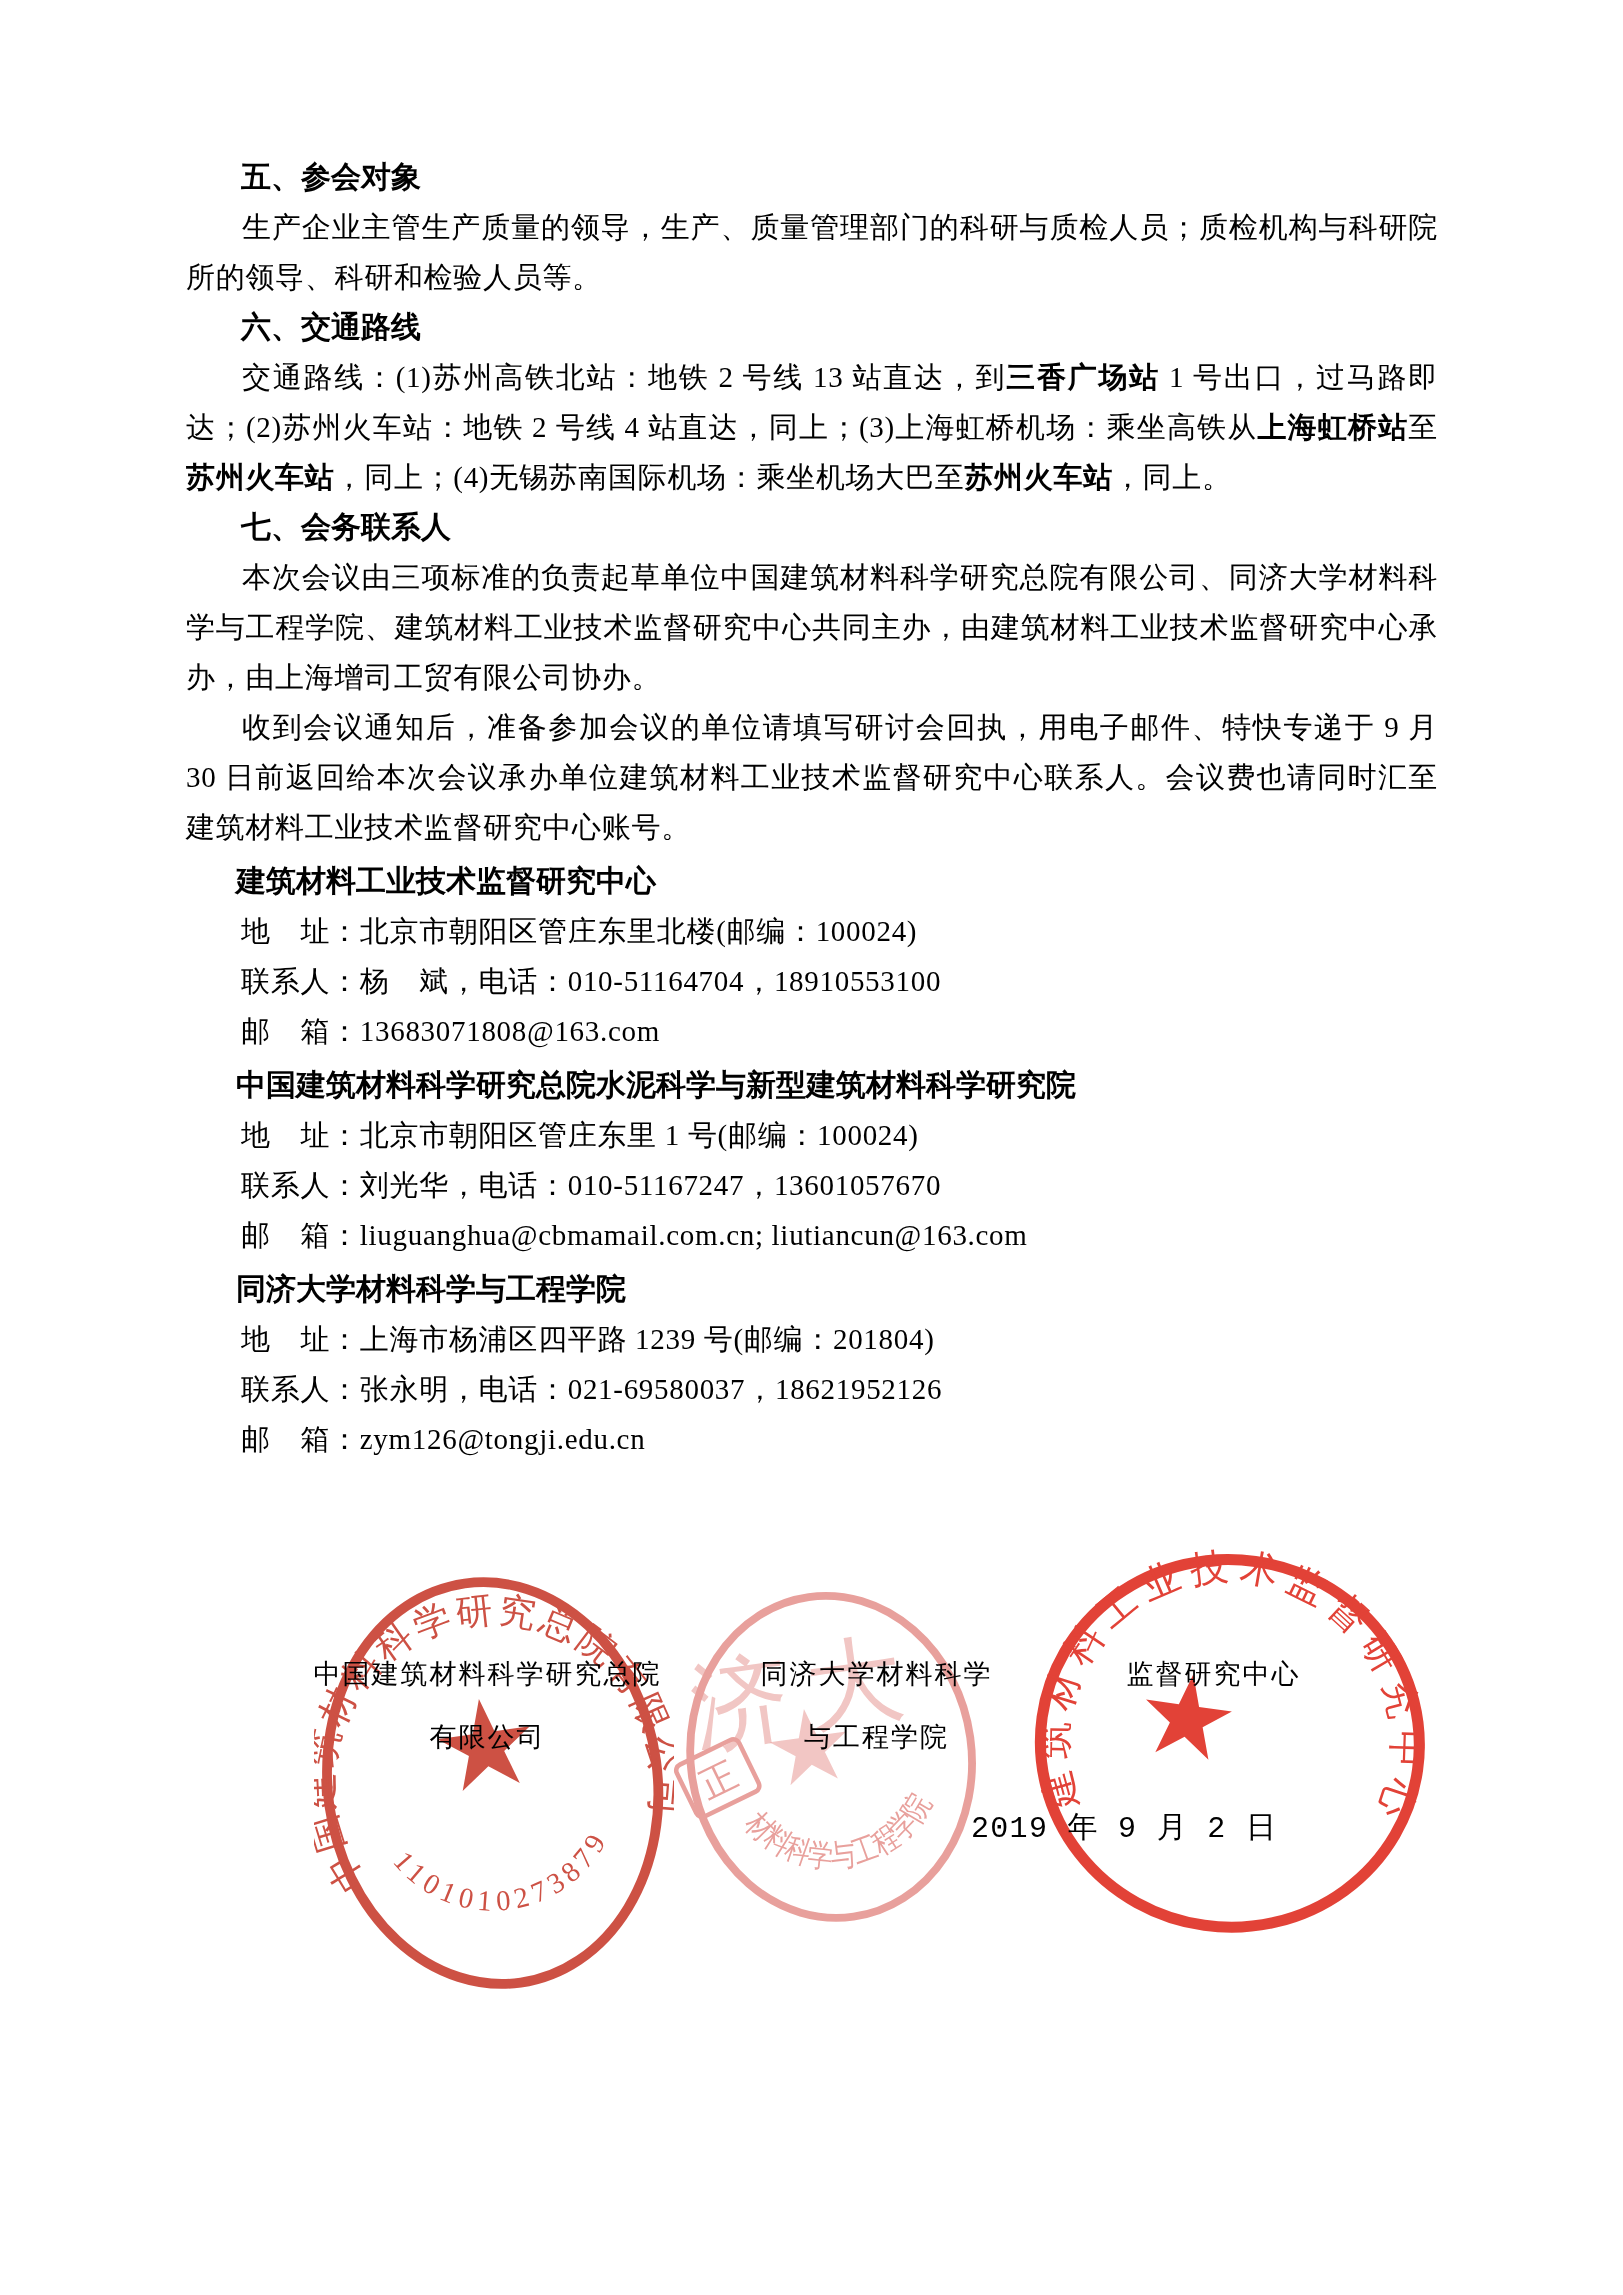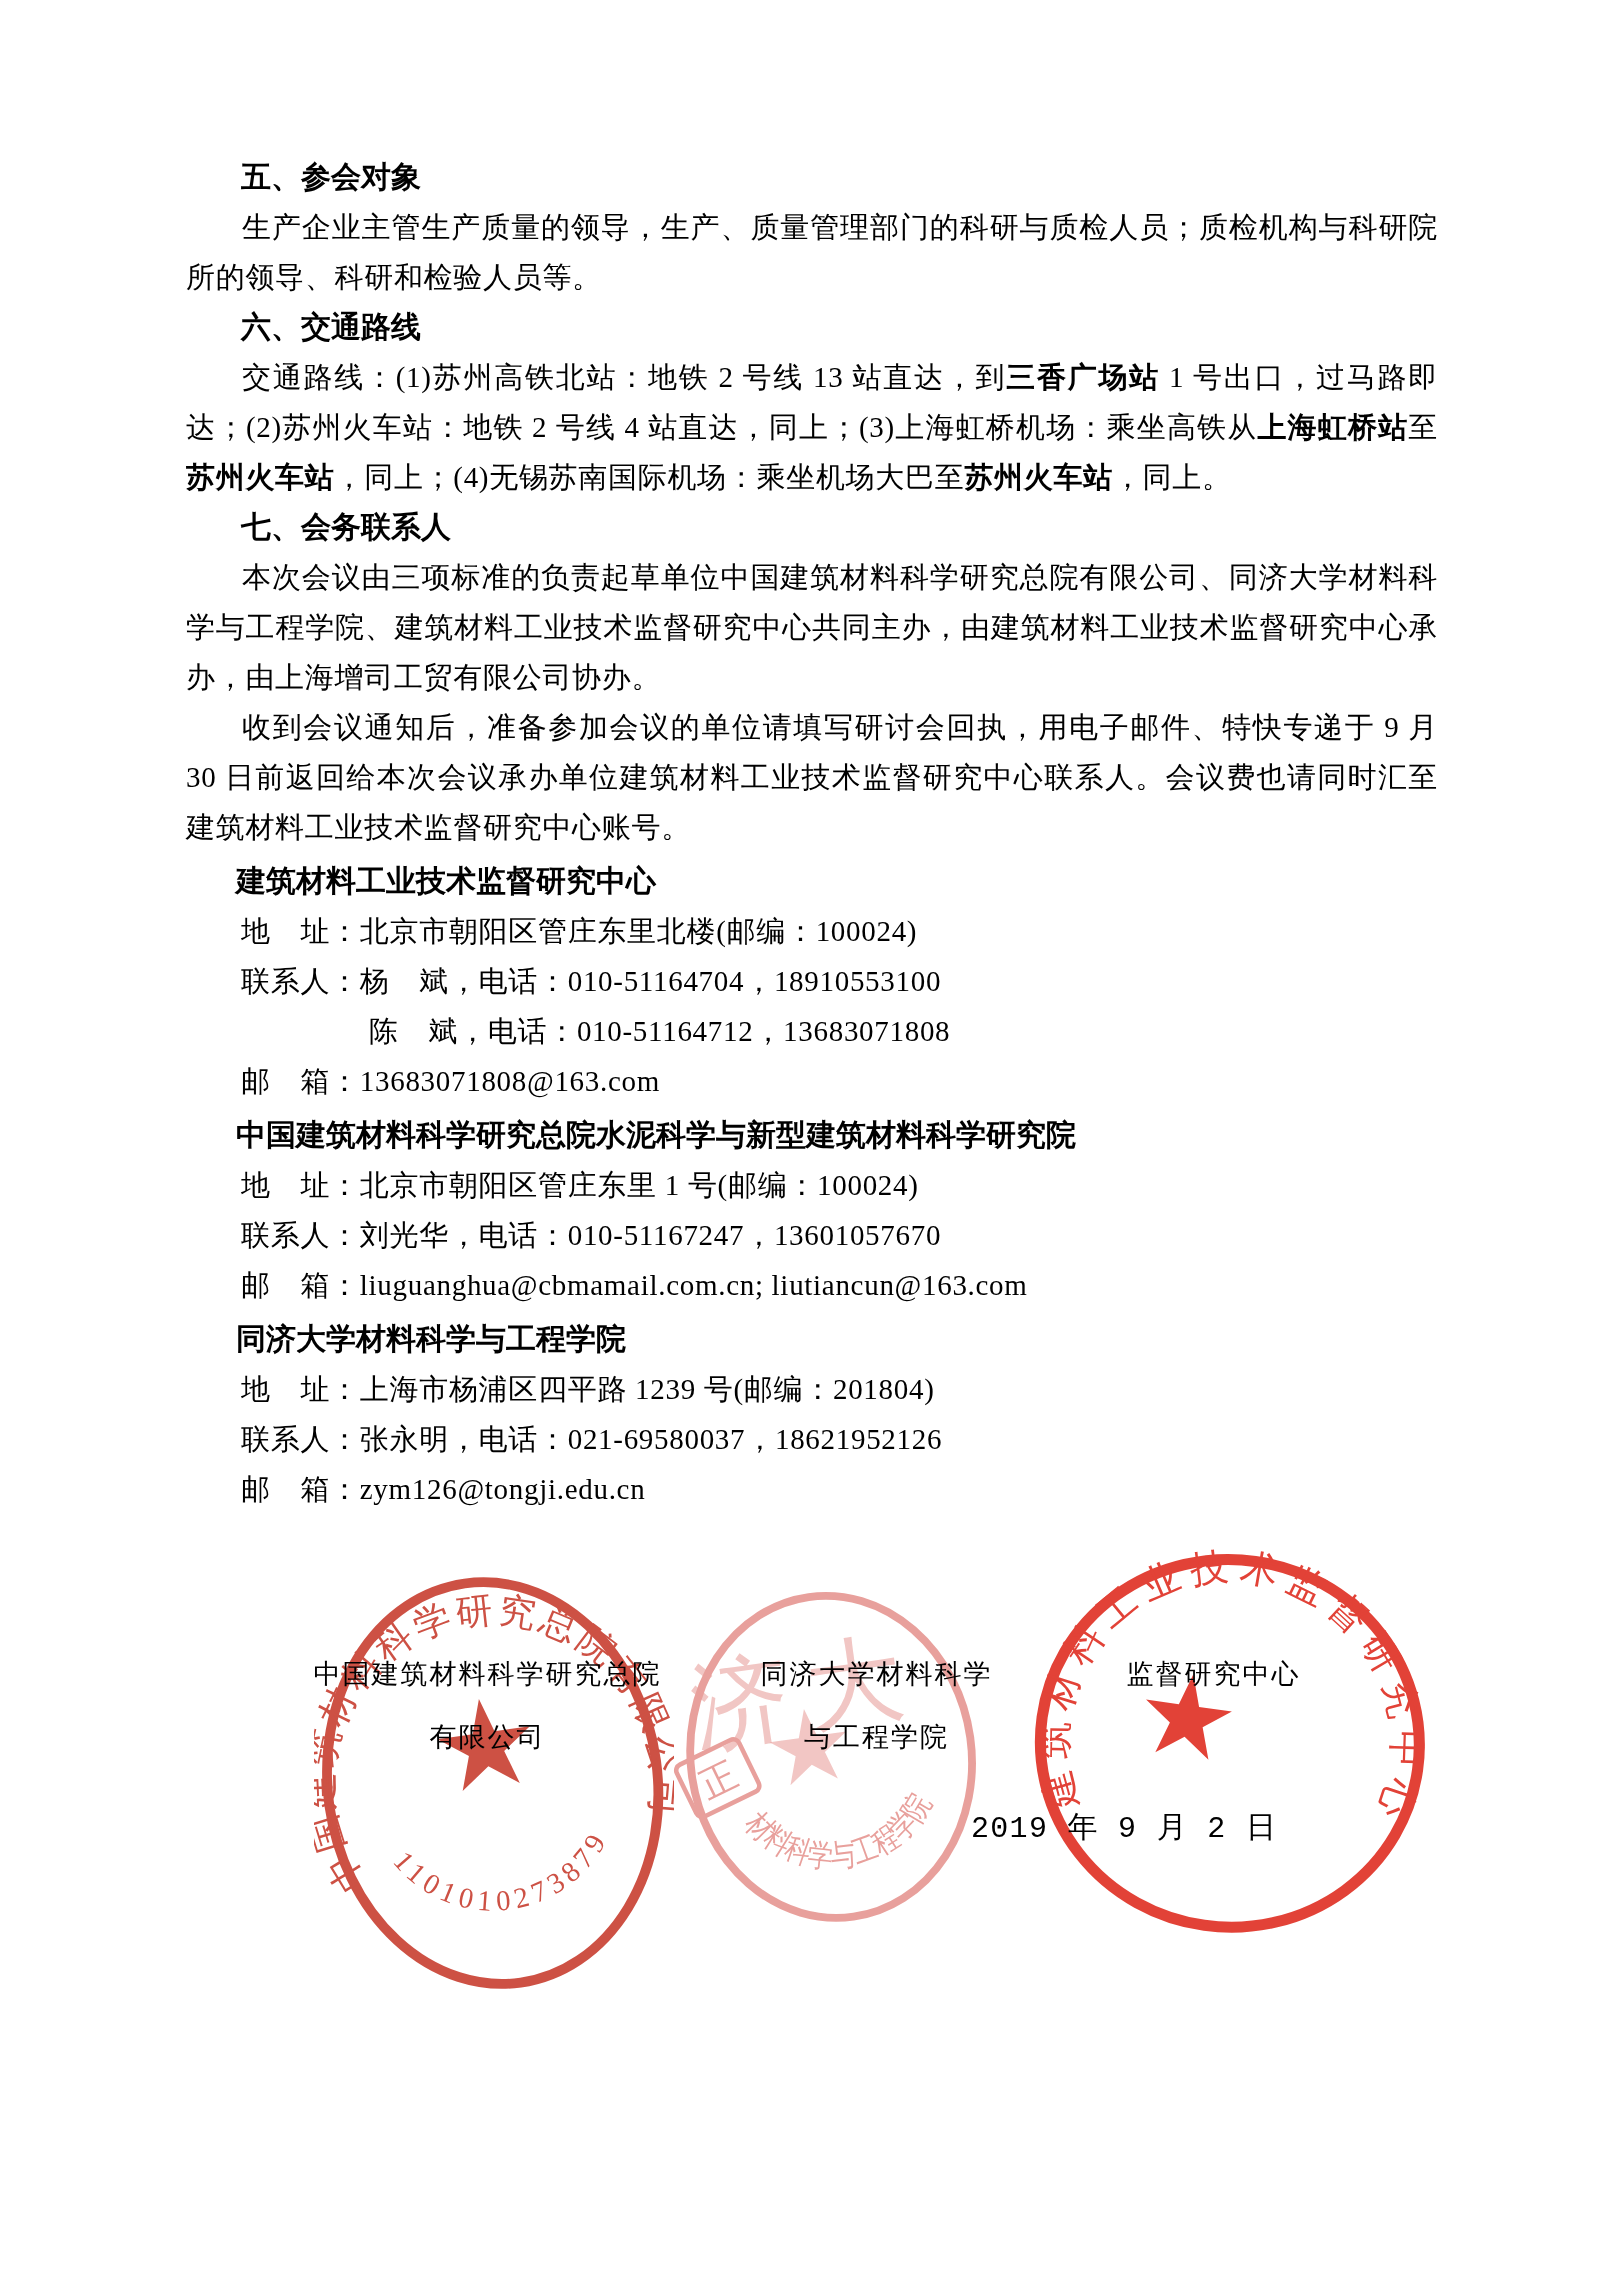--- a/index.html
+++ b/index.html
@@ -50,21 +50,20 @@
     <p class="body"><span>交通路线：(1)苏州高铁北站：地铁 2 号线 13 站直达，到</span><b class="hei">三香广场站</b><span> 1 号出口，过马路即达；(2)苏州火车站：地铁 2 号线 4 站直达，同上；(3)上海虹桥机场：乘坐高铁从</span><b class="hei">上海虹桥站</b><span>至</span><b class="hei">苏州火车站</b><span>，同上；(4)无锡苏南国际机场：乘坐机场大巴至</span><b class="hei">苏州火车站</b><span>，同上。</span></p>
 
     <h3 class="sec">七、会务联系人</h3>
     <p class="body">本次会议由三项标准的负责起草单位中国建筑材料科学研究总院有限公司、同济大学材料科学与工程学院、建筑材料工业技术监督研究中心共同主办，由建筑材料工业技术监督研究中心承办，由上海增司工贸有限公司协办。</p>
     <p class="body">收到会议通知后，准备参加会议的单位请填写研讨会回执，用电子邮件、特快专递于 9 月 30 日前返回给本次会议承办单位建筑材料工业技术监督研究中心联系人。会议费也请同时汇至建筑材料工业技术监督研究中心账号。</p>
 
     <div class="contact-block">
       <div class="c-head">建筑材料工业技术监督研究中心</div>
       <div class="c-line">地　址：北京市朝阳区管庄东里北楼(邮编：100024)</div>
       <div class="c-line">联系人：杨　斌，电话：010-51164704，18910553100</div>
-      <div class="c-line cont">陈　斌，电话：010-51164712，13683071808</div>
       <div class="c-line">邮　箱：13683071808@163.com</div>
     </div>
 
     <div class="contact-block">
       <div class="c-head">中国建筑材料科学研究总院水泥科学与新型建筑材料科学研究院</div>
       <div class="c-line">地　址：北京市朝阳区管庄东里 1 号(邮编：100024)</div>
       <div class="c-line">联系人：刘光华，电话：010-51167247，13601057670</div>
       <div class="c-line">邮　箱：liuguanghua@cbmamail.com.cn; liutiancun@163.com</div>
     </div>
 

